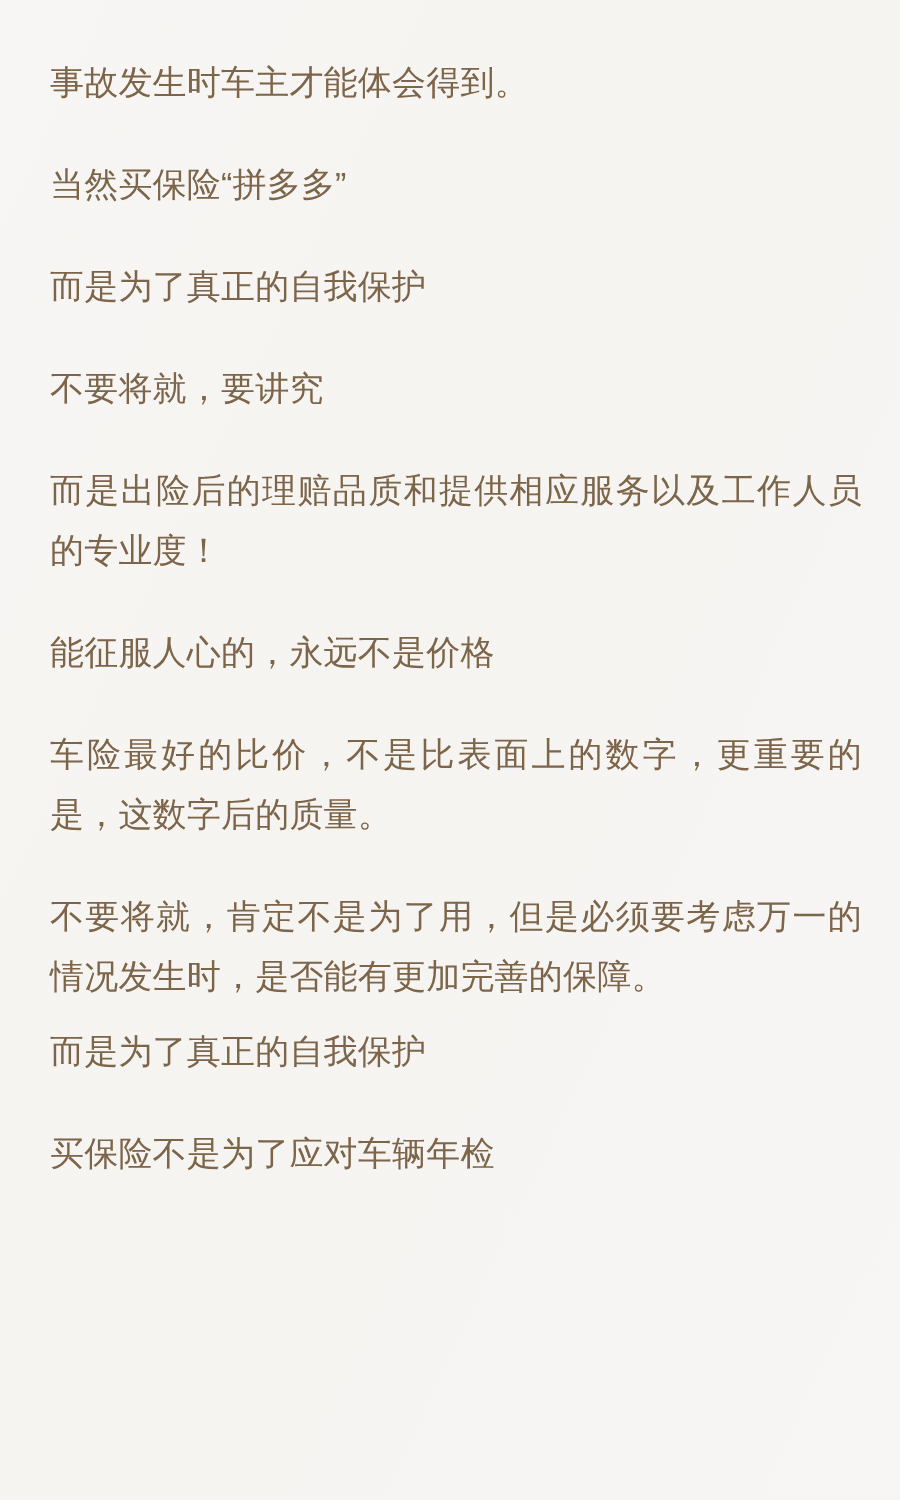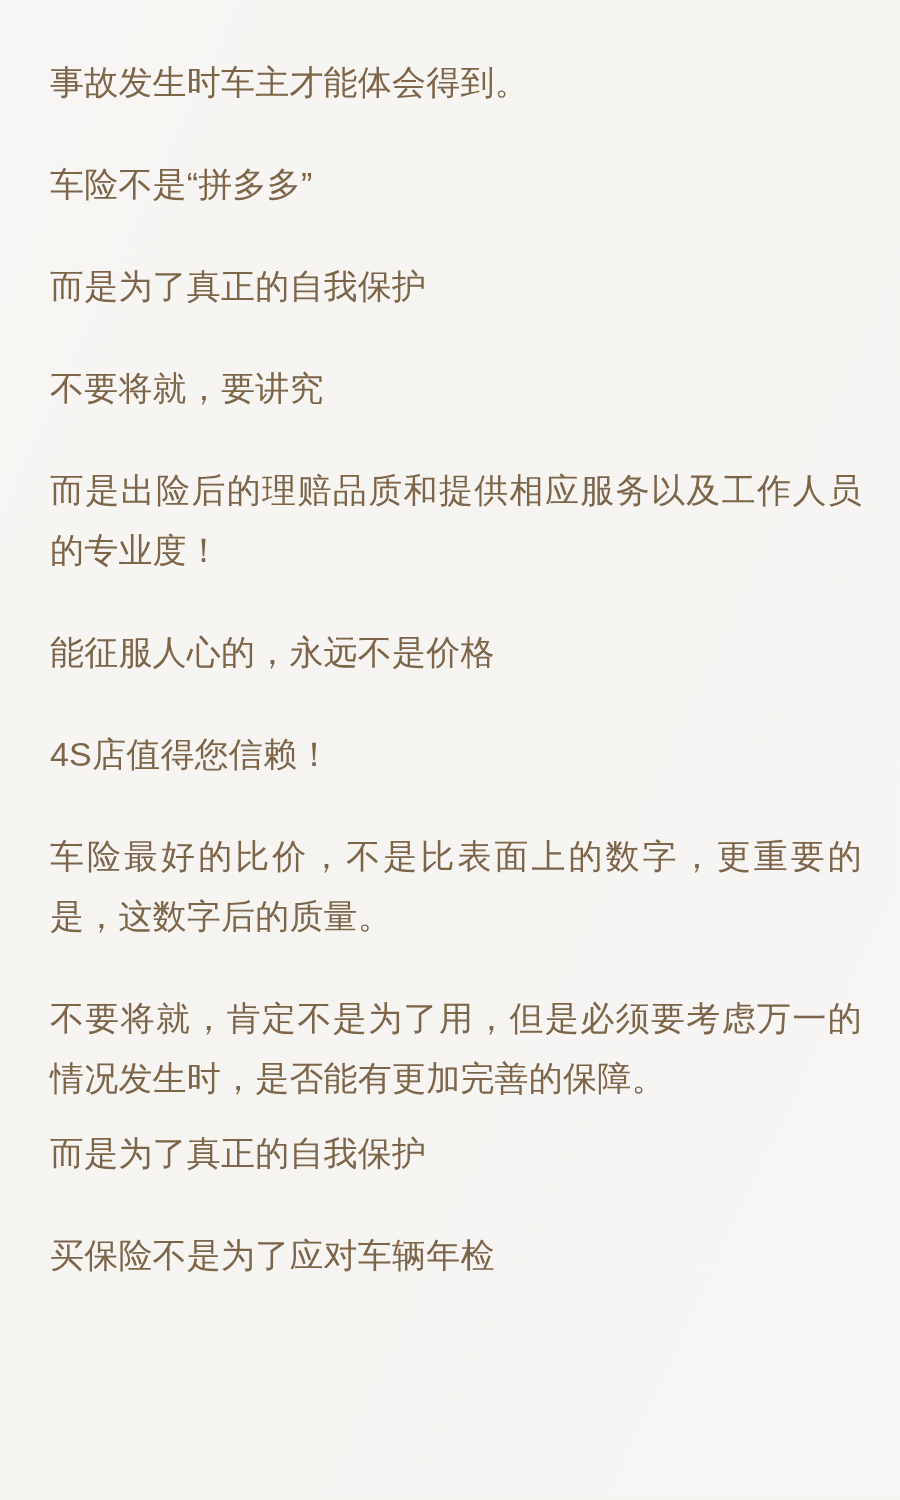--- a/index.html
+++ b/index.html
@@ -37,23 +37,22 @@
   }
   .para.tight {
     margin-top: 15px;
   }
 </style>
 </head>
 <body style="background: rgb(246, 245, 242);">
 
 <div class="page" style="color: rgb(125, 101, 74);">
   <p class="para" style="color: rgb(125, 101, 74);">事故发生时车主才能体会得到。</p>
-  <p class="para" style="color: rgb(125, 101, 74);">车险不是“拼多多”</p>
+  <p class="para" style="color: rgb(125, 101, 74);">当然买保险“拼多多”</p>
   <p class="para" style="color: rgb(125, 101, 74);">而是为了真正的自我保护</p>
   <p class="para" style="color: rgb(125, 101, 74);">不要将就，要讲究</p>
   <p class="para" style="color: rgb(125, 101, 74);">而是出险后的理赔品质和提供相应服务以及工作人员的专业度！</p>
   <p class="para" style="color: rgb(125, 101, 74);">能征服人心的，永远不是价格</p>
-  <p class="para" style="color: rgb(125, 101, 74);">4S店值得您信赖！</p>
   <p class="para" style="color: rgb(125, 101, 74);">车险最好的比价，不是比表面上的数字，更重要的是，这数字后的质量。</p>
   <p class="para" style="color: rgb(125, 101, 74);">不要将就，肯定不是为了用，但是必须要考虑万一的情况发生时，是否能有更加完善的保障。</p>
   <p class="para tight" style="color: rgb(125, 101, 74);">而是为了真正的自我保护</p>
   <p class="para" style="color: rgb(125, 101, 74);">买保险不是为了应对车辆年检</p>
 </div>
 
 </body></html>

